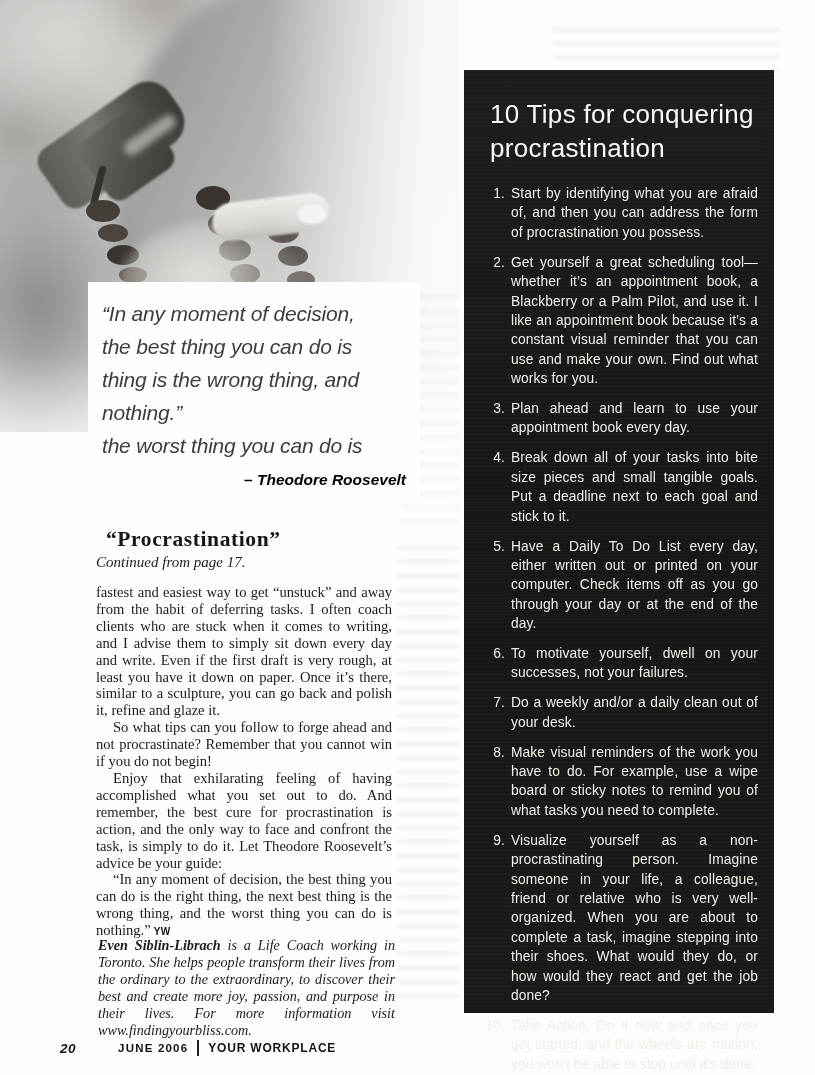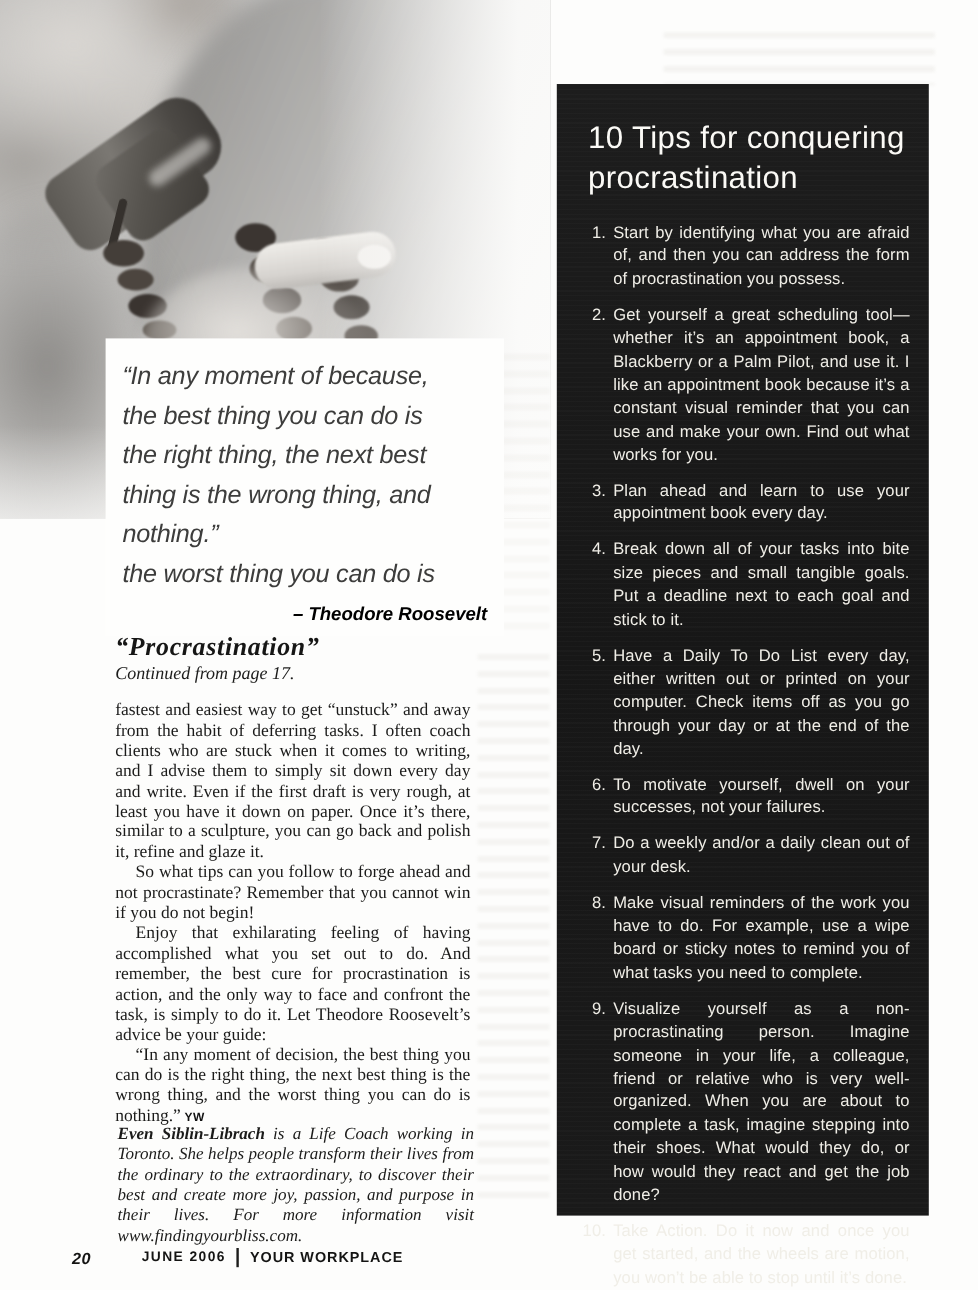--- a/index.html
+++ b/index.html
@@ -66,22 +66,22 @@
   
   .quote-box{position:absolute; left:88px; top:282px; width:310px;
     background:#fefefd; padding:15px 8px 8px 14px;}
   .quote-line{font-style:italic; font-size:21px; line-height:33px;
     letter-spacing:-.2px; color:#3d3d3c; white-space:nowrap;}
   .quote-attrib{margin-top:9px; padding-right:6px; text-align:right;
     font-style:italic; font-weight:bold; font-size:15.5px; color:#000000;}
 
   
   .article-head{position:absolute; left:96px; top:527px; color:#161615;}
-  .article-title{font-family:"Liberation Serif", serif; font-style:italic;
-    font-size:21.5px; letter-spacing:.6px; font-weight:600;}
+  .article-title{font-family:"Liberation Serif", serif; 
+    font-size:21.5px; letter-spacing:.6px; font-weight:600;margin-left:10px;}
   .article-continued{font-family:"Liberation Serif", serif; font-style:italic;
     font-size:15px; margin-top:2px; color:#1c1c1b;}
   .article-body{position:absolute; left:96px; top:584px; width:296px;
     font-family:"Liberation Serif", serif; font-size:14.6px; line-height:16.9px;
     text-align:justify; color:#1b1b1a;}
   .article-body p{margin:0;}
   .article-body p.indent{text-indent:17px;}
   .end-mark{font-family:"Liberation Sans", sans-serif; font-weight:bold;
     font-size:10px; letter-spacing:.5px; color:#111;}
   .author-bio{position:absolute; left:98px; top:937px; width:297px;
@@ -129,23 +129,22 @@
     <div class="layer ph-finger"></div>
     <div class="layer ph-nail"></div>
     <div class="layer ph-fade"></div>
   </div>
 
   <div class="ghost ghost-a"></div>
   <div class="ghost ghost-b"></div>
   <div class="ghost ghost-c"></div>
 
   <div class="quote-box">
-    <div class="quote-line">“In any moment of because,</div>
+    <div class="quote-line">“In any moment of decision,</div>
     <div class="quote-line">the best thing you can do is</div>
-    <div class="quote-line">the right thing, the next best</div>
     <div class="quote-line">thing is the wrong thing, and</div>
     <div class="quote-line">nothing.”</div>
     <div class="quote-line">the worst thing you can do is</div>
     <div class="quote-attrib">– Theodore Roosevelt</div>
   </div>
 
   <div class="article-head">
     <div class="article-title">“Procrastination”</div>
     <div class="article-continued">Continued from page 17.</div>
   </div>

